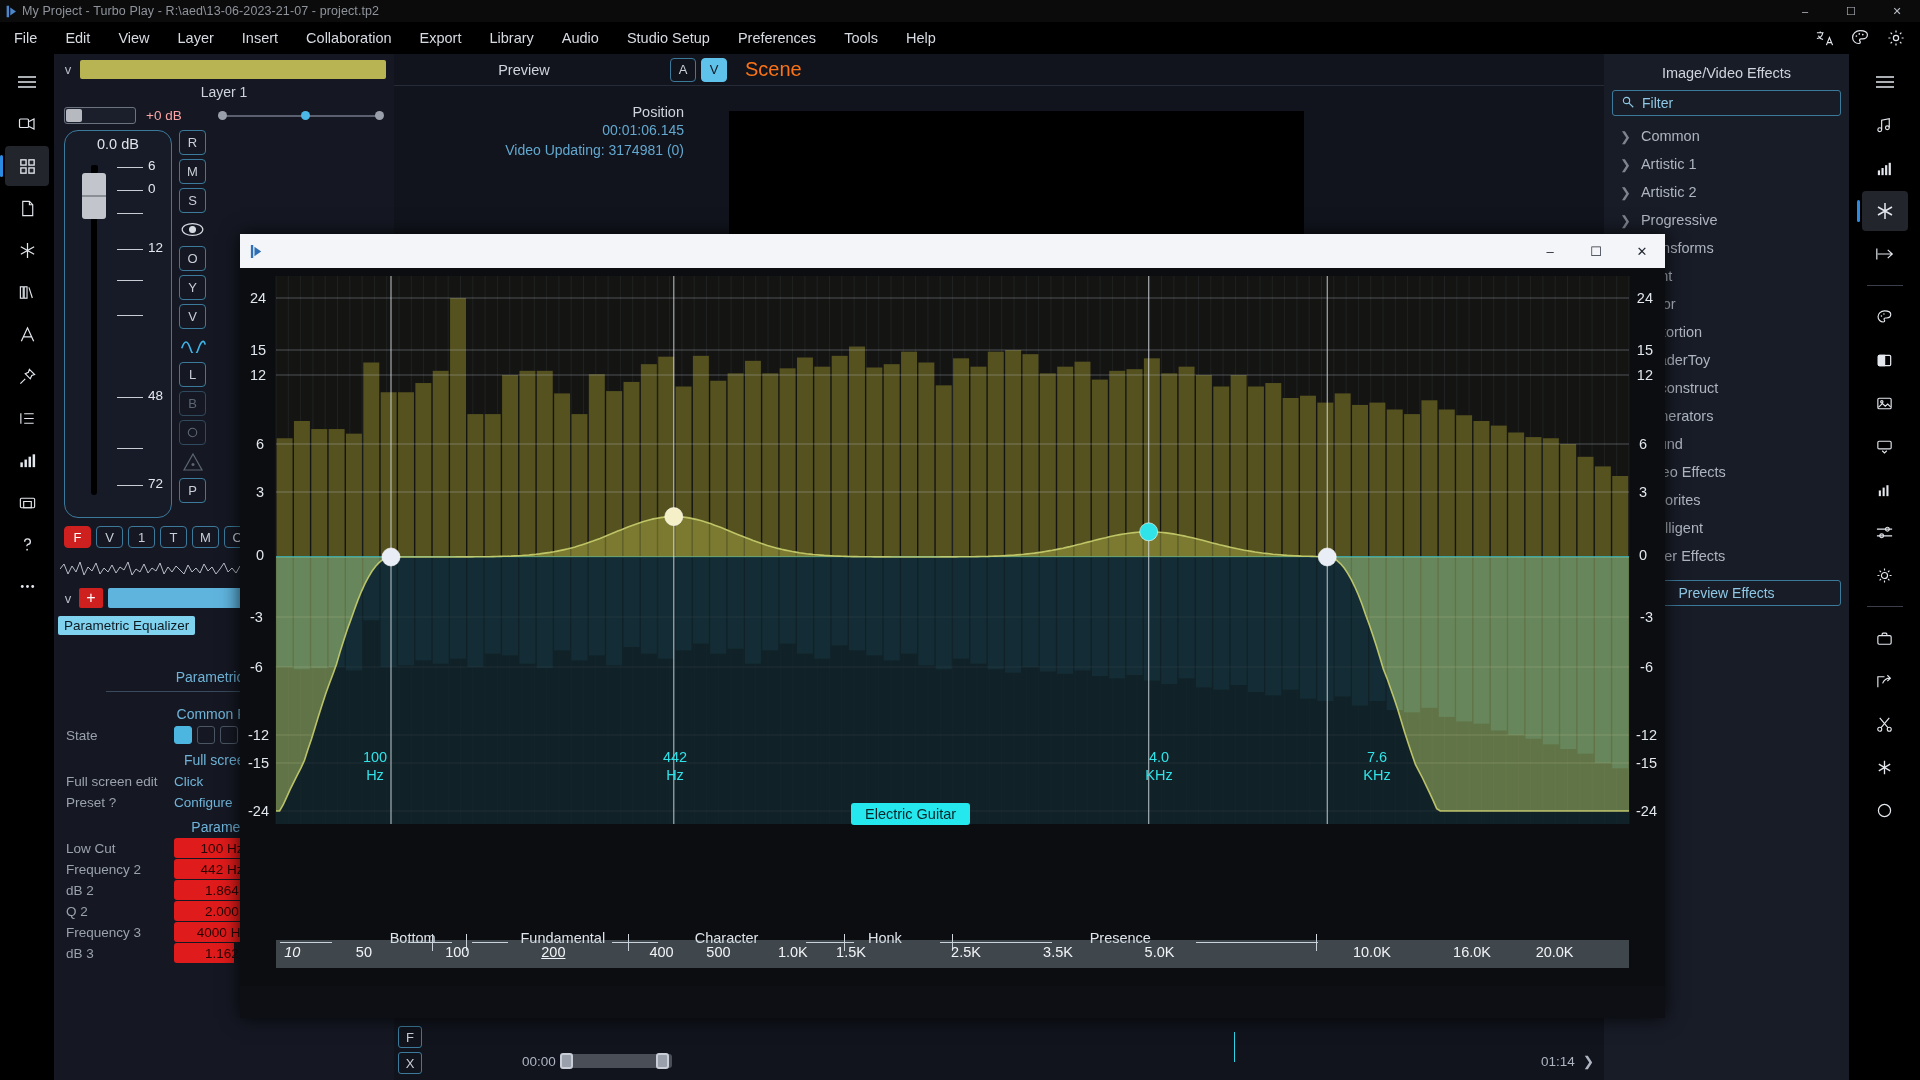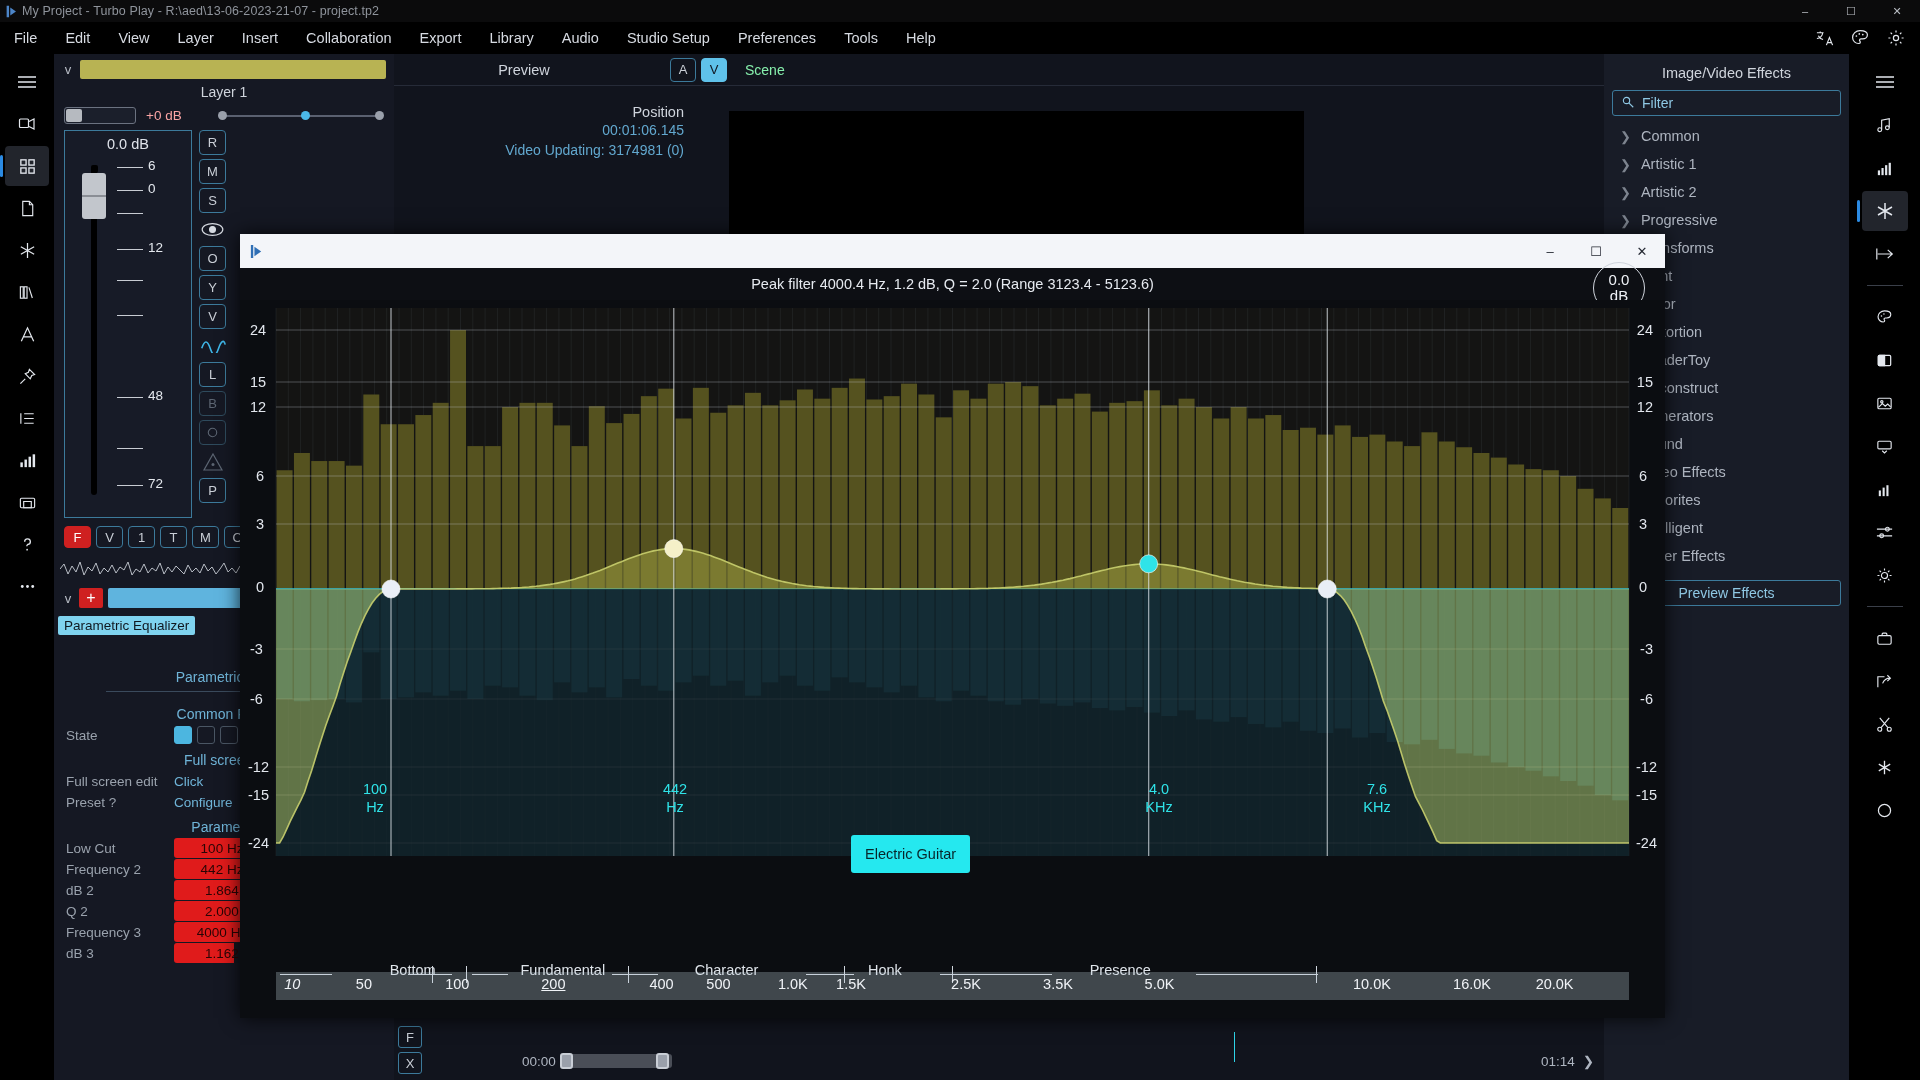--- a/index.html
+++ b/index.html
@@ -52,21 +52,21 @@
     background:#1b1f2b; position:relative; }
   .gainslider i { position:absolute; left:1px; top:1px; width:16px; height:13px;
     background:#b6bac0; border-radius:2px; display:block; }
   .gainlabel { font-size:13.5px; color:#fca5a5; }
   .pan { flex:1; position:relative; height:16px; margin-left:26px; }
   .pan .track { position:absolute; left:4px; right:4px; top:7px; height:2px; background:#5a6070; }
   .pan .dot { position:absolute; top:3px; width:9px; height:9px; border-radius:50%; background:#9aa0ab; }
   .pan .dot.mid { background:#4bb8e8; }
 
   .meterwrap { display:flex; gap:7px; padding:0 10px; }
-  .faderbox { width:128px; height:388px; border:1px solid #3c7a9b; border-radius:0;
+  .faderbox { width:108px; height:388px; border:1px solid #3c7a9b; border-radius:14px;
     background:#171b27; position:relative; }
   .faderbox .db { text-align:center; font-size:14.5px; color:#dfe3ea; padding-top:5px; }
   .fader-track { position:absolute; left:26px; top:38px; width:6px; height:326px; background:#000;
     border-radius:3px; }
   .fader-knob { position:absolute; left:17px; top:42px; width:24px; height:46px;
     background:#c2c6cc; border-radius:3px; }
   .fader-knob::after { content:""; position:absolute; left:0; top:22px; width:24px; height:2px;
     background:#8a8e95; }
   .fader-knob::before { content:""; position:absolute; left:9px; top:-8px; width:7px; height:8px;
     background:#000; border-radius:2px; }
@@ -114,21 +114,21 @@
   .spin { width:22px; height:20px; border:1px solid #3c7a9b; margin-left:4px; border-radius:3px; }
 
   
   .center-top { position:absolute; left:394px; top:54px; width:1210px; height:1026px; background:#11141d; }
   .preview-hdr { height:32px; display:flex; align-items:center; border-bottom:1px solid #262b38; }
   .pv-title { width:260px; text-align:center; font-size:14.5px; color:#cfd4dc; }
   .av { display:flex; gap:5px; margin-left:16px; }
   .avbtn { width:26px; height:24px; border:1px solid #3c7a9b; border-radius:4px;
     display:flex; align-items:center; justify-content:center; font-size:13px; color:#c9ced6; }
   .avbtn.on { background:#5fc2ea; border-color:#5fc2ea; color:#0f1620; }
-  .scene { margin-left:18px; font-size:14px; color:#86efac; }
+  .scene { margin-left:18px; font-size:20px; color:#f97316; }
   .posblock { position:absolute; left:30px; top:50px; width:260px; text-align:right; }
   .posblock .t1 { font-size:14.5px; color:#cfd4dc; }
   .posblock .t2 { font-size:14px; color:#62a8cf; margin-top:2px; }
   .posblock .t3 { font-size:14px; color:#62a8cf; margin-top:4px; }
   .videoarea { position:absolute; left:335px; top:57px; width:575px; height:312px; background:#000; }
 
   
   .rightpanel { position:absolute; left:1604px; top:54px; width:245px; height:1026px; background:#181c27; }
   .rp-title { text-align:center; font-size:14.5px; color:#cfd4dc; padding:11px 0 9px 0; }
   .filterbox { margin:0 8px 6px 8px; height:26px; border:1px solid #3c7a9b; border-radius:3px;
@@ -159,21 +159,21 @@
     font-size:14.5px; color:#e6eaf0; background:#0d0f14; position:relative; }
   .dbcircle { position:absolute; right:20px; top:-6px; width:52px; height:52px; border-radius:50%;
     border:1px solid #cfd4dc; display:flex; flex-direction:column; align-items:center;
     justify-content:center; line-height:1.05; font-size:15px; color:#eef1f6; }
 
   .eqgraph { position:relative; width:1425px; height:718px; overflow:hidden; }
   .yl { position:absolute; font-size:14.5px; color:#e3e7ee; }
   .ylr { position:absolute; font-size:14.5px; color:#e3e7ee; }
   .nodelabel { position:absolute; text-align:center; color:#2fe3e8; font-size:14.5px; line-height:1.25; }
   .presetchip { position:absolute; background:#25e8ef; color:#08262a; font-size:14.5px;
-    padding:11px 14px; border-radius:3px; }
+    padding:3px 14px; border-radius:3px; }
   .bandbar { position:absolute; bottom:30px; left:36px; width:1353px; height:26px; }
   .bandlabel { position:absolute; font-size:14.5px; color:#dfe4ea; transform:translateX(-50%); }
   .bandtick { position:absolute; top:12px; height:1px; background:#cfd5dd; }
   .bandvtick { position:absolute; top:4px; width:1px; height:17px; background:#cfd5dd; }
   .freqstrip { position:absolute; bottom:18px; left:36px; width:1353px; height:28px;
     background:rgba(190,205,215,.30); }
   .freqlabel { position:absolute; top:4px; font-size:14.5px; color:#f0f3f7; transform:translateX(-50%); }
 
   
   .timeline { position:absolute; left:394px; bottom:0; width:1210px; height:48px; background:#11141d; }
@@ -717,27 +717,20 @@
         <svg width="15" height="15" viewBox="0 0 16 16">
             <path d="M2 1 L4.5 1 L4.5 15 L2 15 Z M5.8 3 L13 8 L5.8 13 Z" fill="#2f6fb5"></path>
           </svg>
       </div>
       <div class="sp"></div>
       <div class="eq-tbbtn">–</div>
       <div class="eq-tbbtn">☐</div>
       <div class="eq-tbbtn">✕</div>
     </div>
 
-    <div class="eq-hdr">
-      <span>Peak filter 4000.4 Hz, 1.2 dB, Q = 2.0 (Range 3123.4 - 5123.6)</span>
-      <div class="dbcircle">
-        <span>0.0</span>
-        <span>dB</span>
-      </div>
-    </div>
 
     <div class="eqgraph">
 
       <svg id="eq-svg" width="1425" height="718" viewBox="0 0 1425 718" style="position:absolute;left:0;top:0;">
           <rect x="0" y="0" width="1425" height="718" fill="#0b0d11"></rect>
           <rect x="36" y="8" width="1353" height="281" fill="#141413"></rect>
           <rect x="36" y="289" width="1353" height="267" fill="#1b4553"></rect>
           <line x1="36" y1="8" x2="36" y2="556" stroke="rgba(140,160,170,.10)" stroke-width="1"></line>
           <line x1="48.3" y1="8" x2="48.3" y2="556" stroke="rgba(140,160,170,.10)" stroke-width="1"></line>
           <line x1="60.599999999999994" y1="8" x2="60.599999999999994" y2="556" stroke="rgba(140,160,170,.10)" stroke-width="1"></line>

